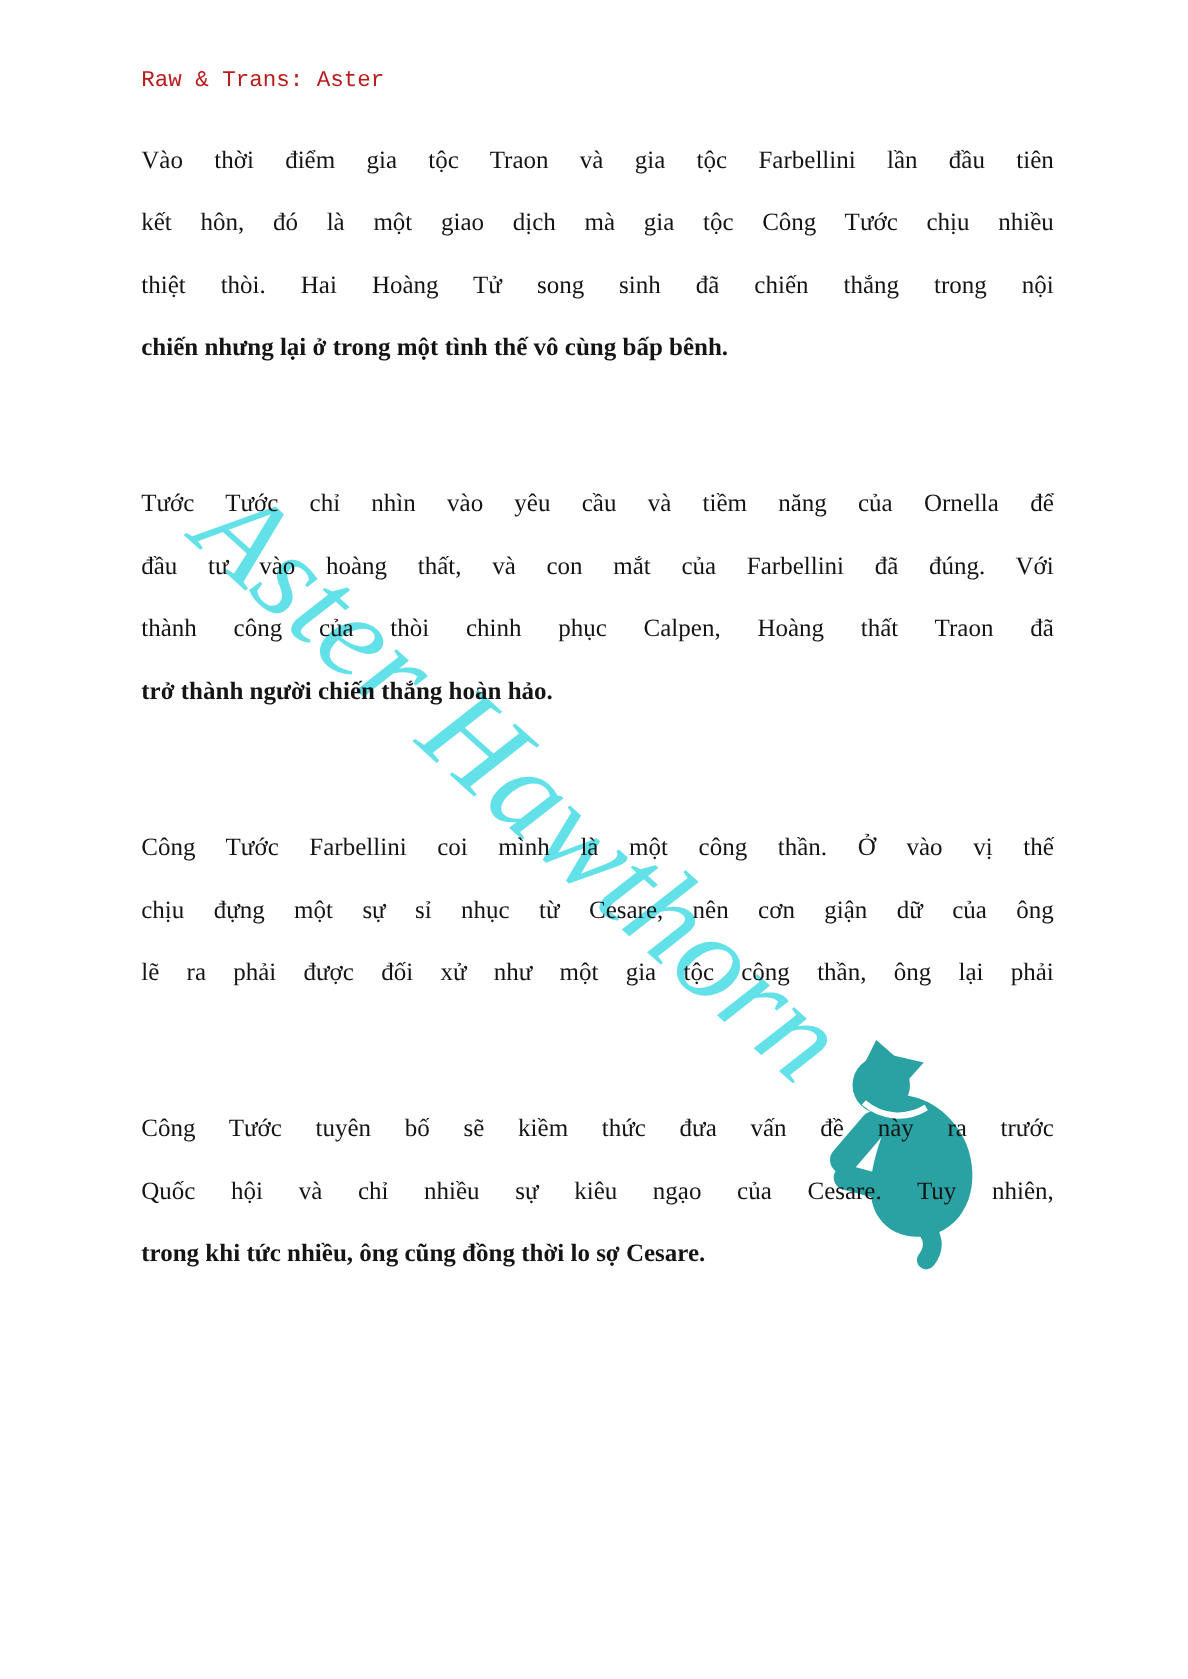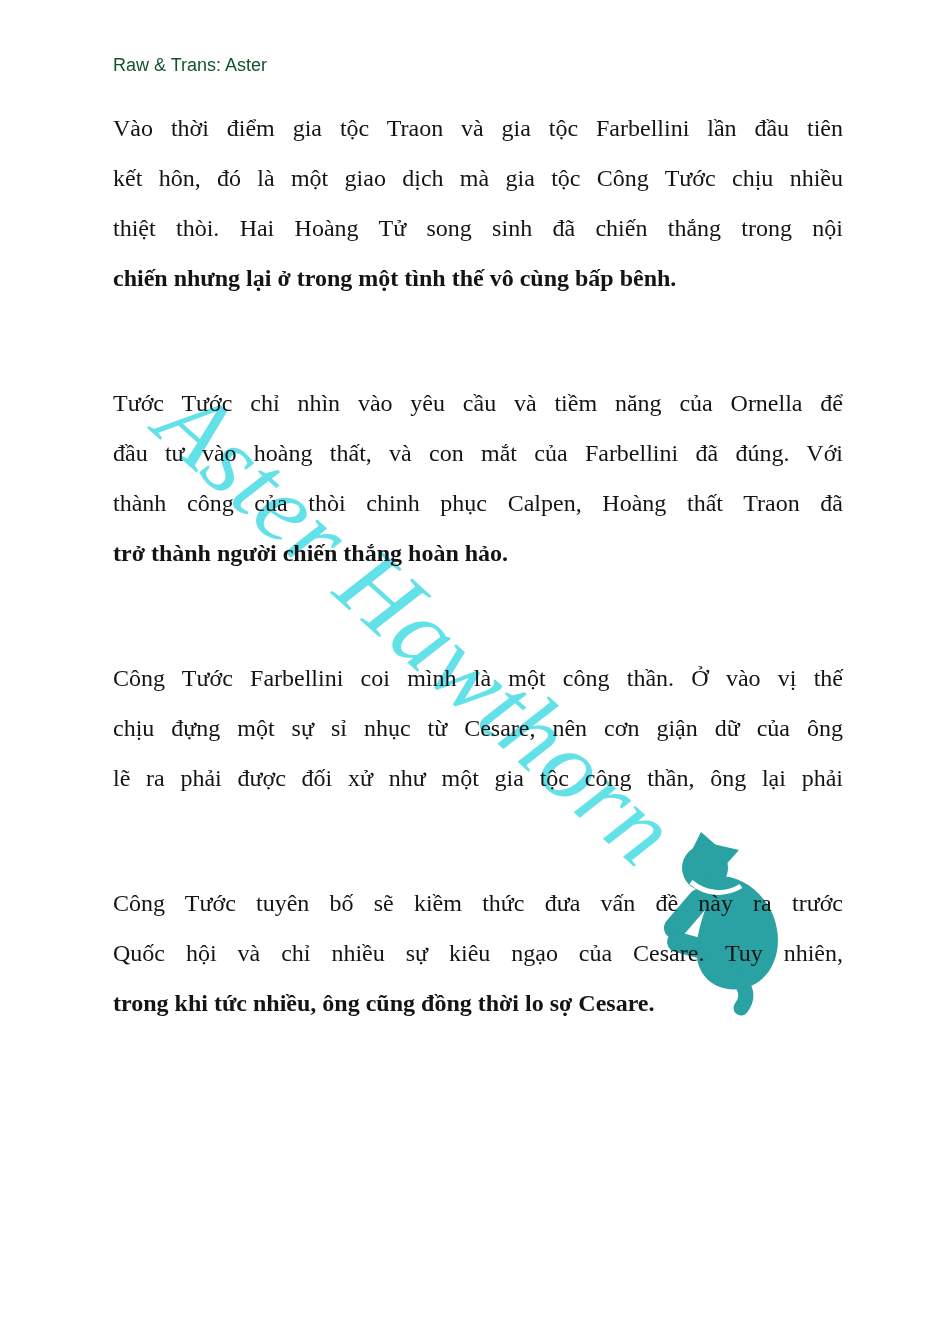--- a/index.html
+++ b/index.html
@@ -26,33 +26,33 @@
   }
   .cat{
     position:absolute;
     left:645px;top:830px;
     width:150px;height:190px;
     z-index:0;
   }
   .header{
     position:absolute;
     left:113px;top:55px;
-    font-family:Liberation Sans, sans-serif;
+    font-family:Liberation Mono, monospace;
     font-size:18px;
-    color:#14532d;
+    color:#b91c1c;
     z-index:1;
   }
   .content{
     position:absolute;
     left:113px;top:103px;
     width:730px;
     z-index:1;
     color:#141414;
     font-family:"Liberation Serif", serif;
-    font-size:24px;
+    font-size:20px;
     line-height:50px;
   }
   .para{margin:0 0 75px 0;}
   .para:last-child{margin-bottom:0;}
   .line{
     text-align:justify;
     text-align-last:justify;
   }
   .line.last{
     text-align-last:left;

